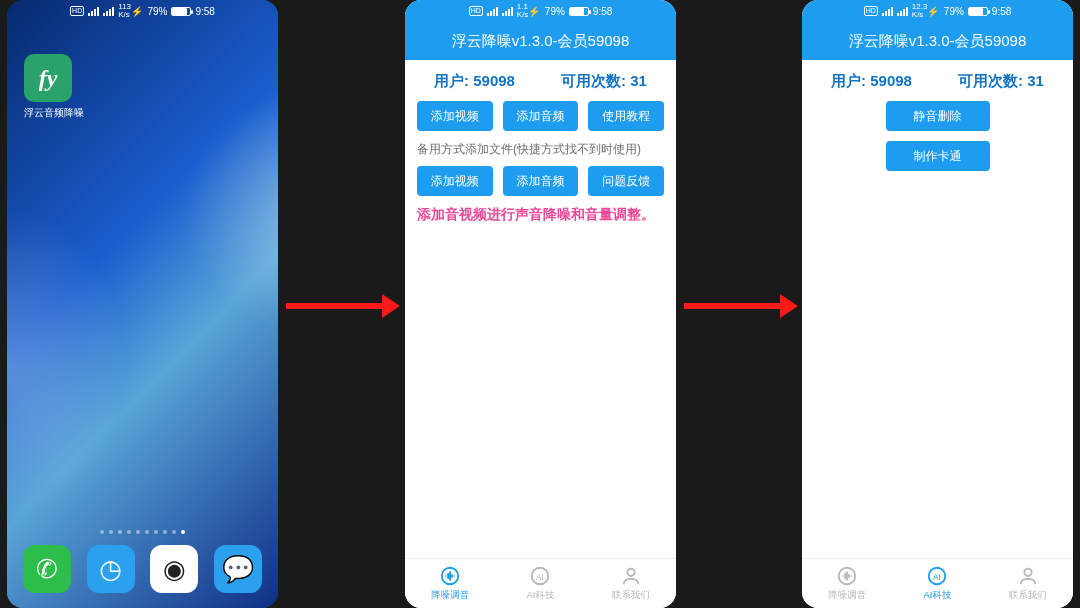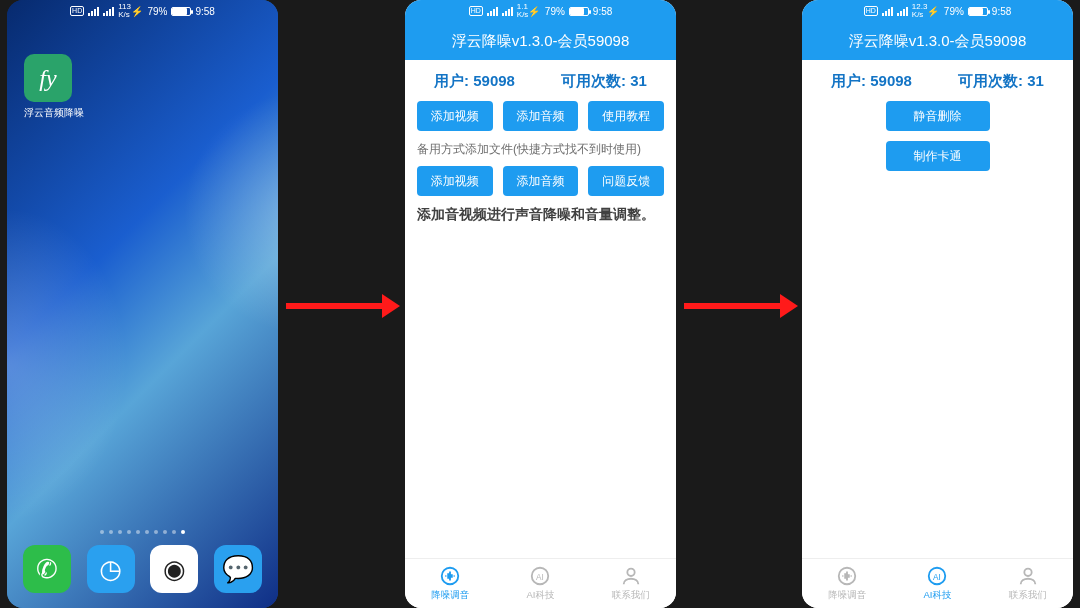--- a/index.html
+++ b/index.html
@@ -78,21 +78,21 @@
   .appicon {
     position:absolute;
     left:17px; top:54px;
     width:48px;
     text-align:center;
     z-index:2;
   }
   .appicon .tile{
     width:48px;height:48px;border-radius:10px;background:#2aa36a;
     color:#fff;display:flex;align-items:center;justify-content:center;
-    font-style:italic;font-weight:400;font-size:24px;font-family:Georgia,serif;
+    font-style:italic;font-weight:700;font-size:24px;font-family:Georgia,serif;
   }
   .appicon .lbl{color:#fff;font-size:10px;margin-top:4px;white-space:nowrap;}
   .dots{position:absolute;bottom:74px;left:0;right:0;display:flex;gap:5px;justify-content:center;z-index:2;}
   .dots i{width:4px;height:4px;border-radius:50%;background:rgba(255,255,255,.45);}
   .dots i.on{background:#fff;}
   .dock{
     position:absolute;bottom:10px;left:0;right:0;height:58px;
     display:flex;justify-content:space-around;align-items:center;padding:0 8px;z-index:2;
   }
   .dock .di{width:48px;height:48px;border-radius:12px;display:flex;align-items:center;justify-content:center;font-size:26px;}
@@ -113,21 +113,21 @@
   .sect{padding:0 12px;}
   .hint{font-size:12px;color:#6f6f6f;margin:2px 0 8px;}
   .btnrow{display:flex;gap:10px;margin-bottom:10px;}
   .btnrow.center{justify-content:center;}
   .btn{
     flex:1 1 0;
     background:#1e9cf0;color:#fff;border:none;border-radius:4px;
     font-size:12px;height:30px;line-height:30px;text-align:center;
   }
   .btn.fixed{flex:0 0 auto; padding:0 28px;}
-  .lead{font-size:14px;font-weight:700;color:#404040;margin-top:2px;}
+  .lead{font-size:14px;font-weight:700;color:#ec4899;margin-top:2px;}
   .tabbar{
     position:absolute;bottom:0;left:0;right:0;height:50px;
     display:flex;border-top:1px solid #eee;background:#fff;
   }
   .tab{flex:1;display:flex;flex-direction:column;align-items:center;justify-content:center;gap:2px;color:#b7b7b7;}
   .tab.active{color:#1e9cf0;}
   .tab .ticon{width:22px;height:22px;}
   .tab .tlbl{font-size:9.5px;}
   .ticon svg{width:100%;height:100%;}
 </style>

